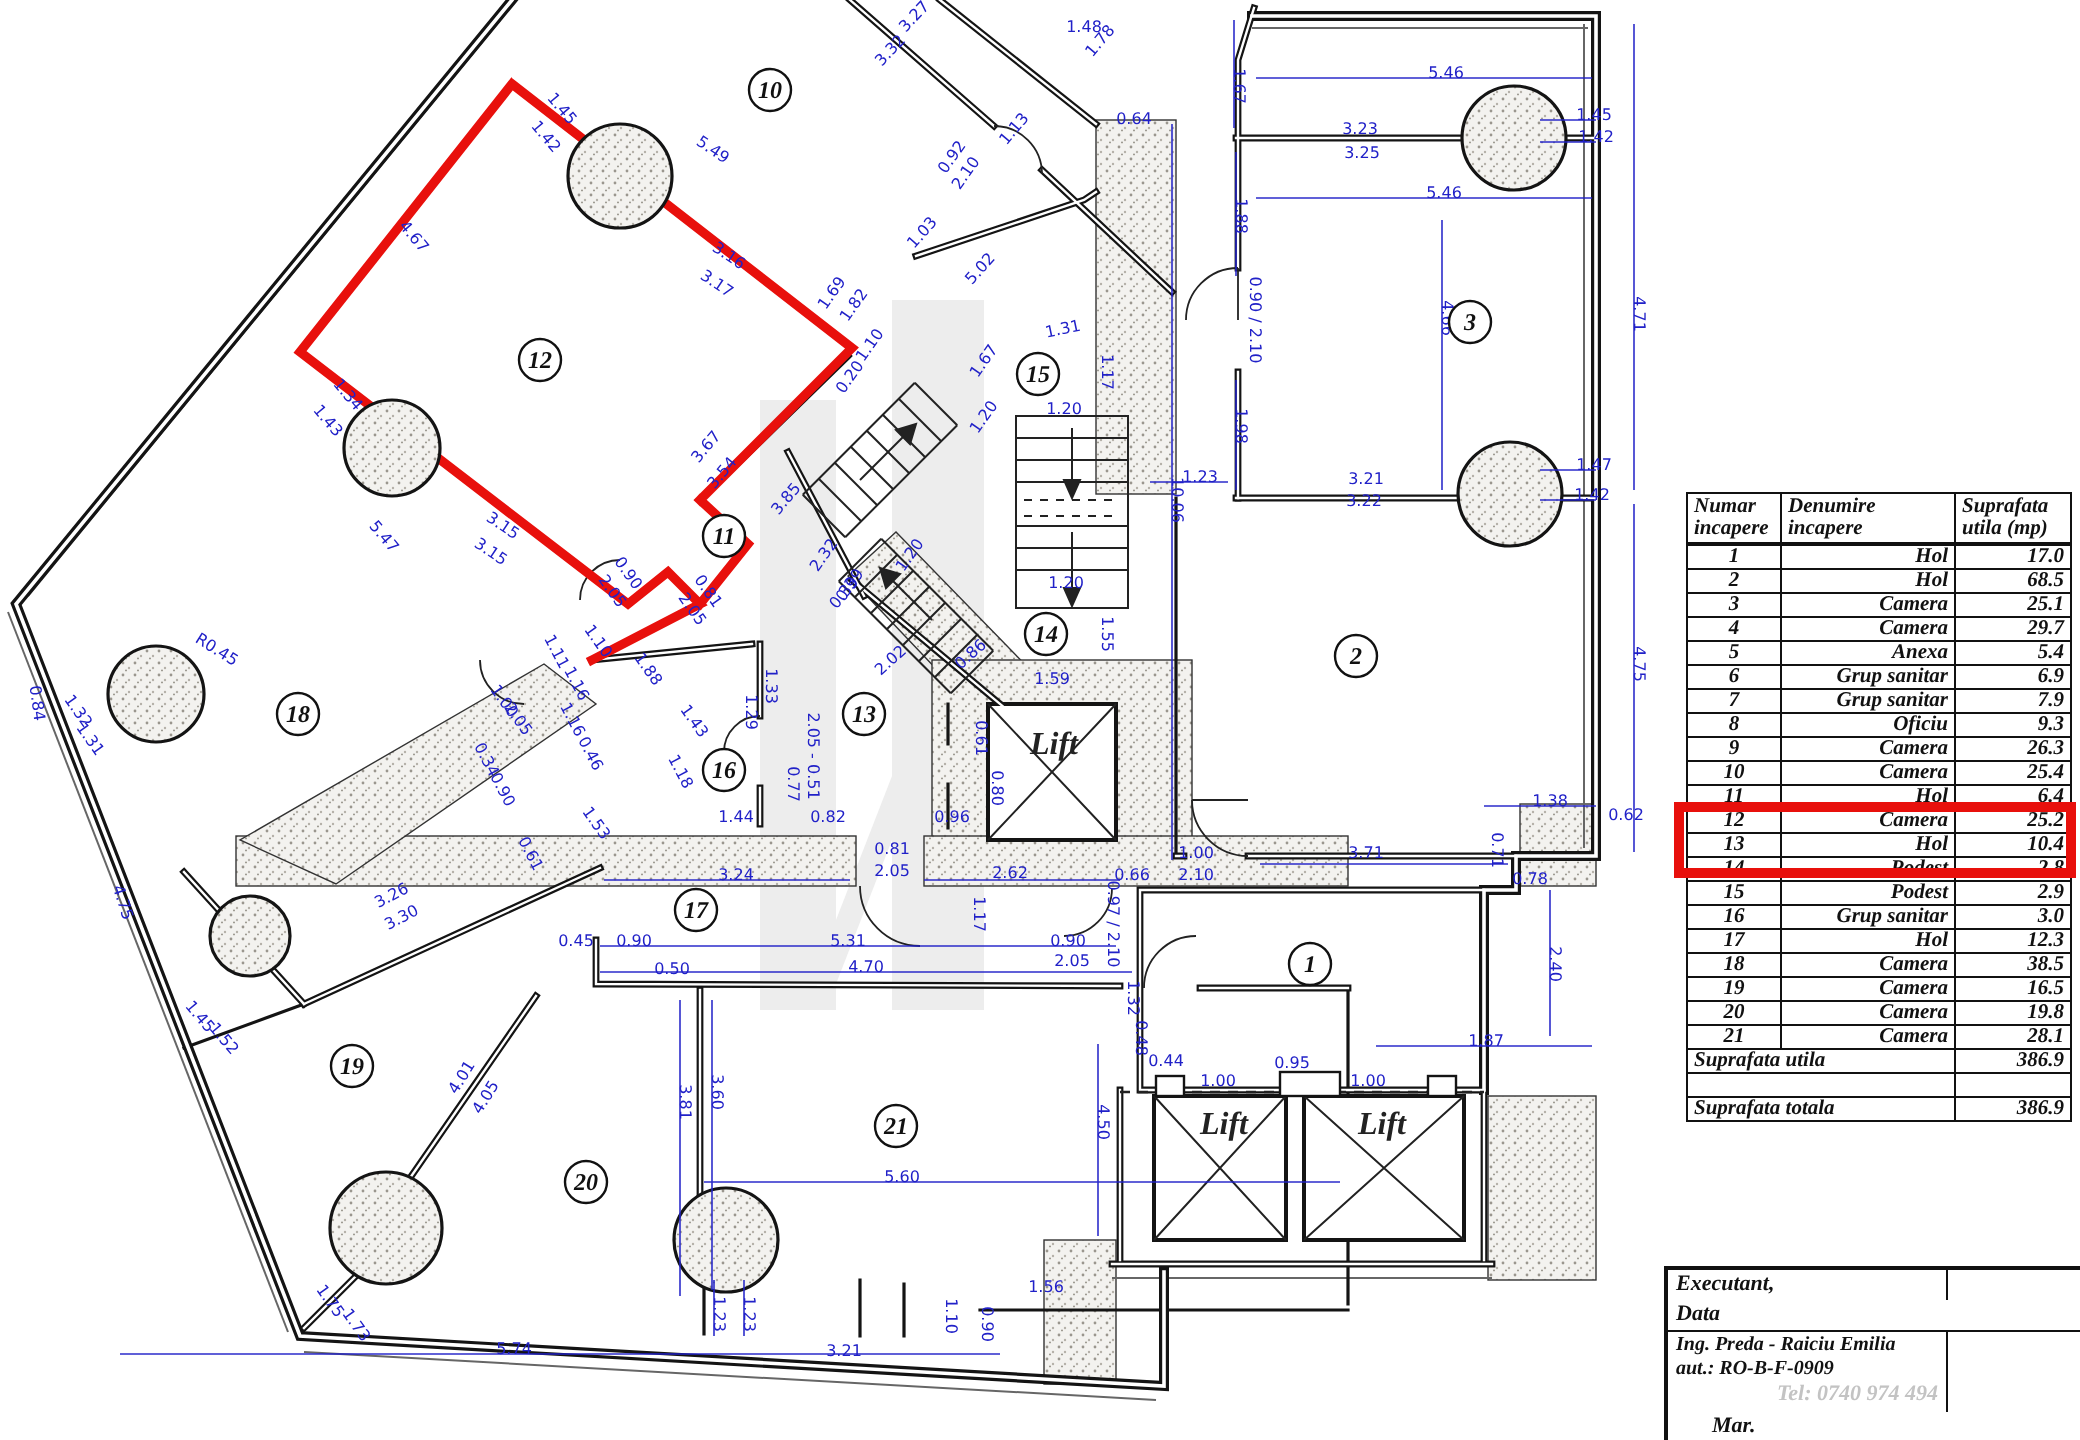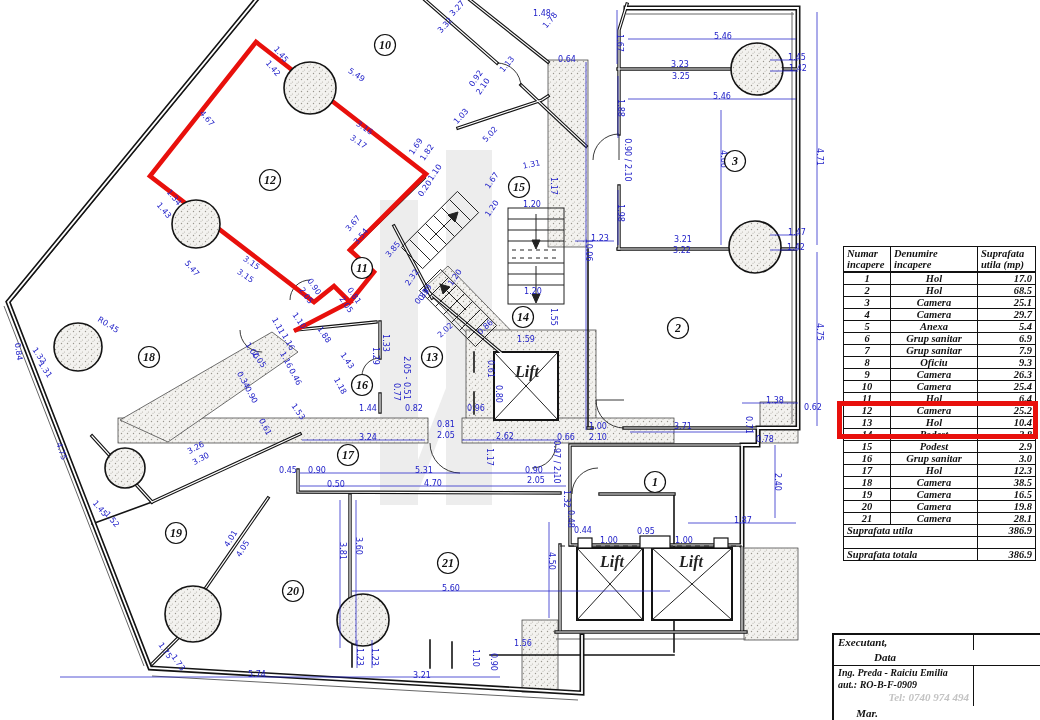--- a/index.html
+++ b/index.html
@@ -5,33 +5,33 @@
   html,body{margin:0;padding:0;}
   body{width:1040px;height:720px;overflow:hidden;background:#fff;position:relative;
        font-family:"Liberation Serif",serif;}
   #plan{position:absolute;left:0;top:0;}
   
   #table-wrap{position:absolute;left:843px;top:246px;width:183px;}
   table.areas{border-collapse:collapse;width:183px;
       font:italic bold 10.5px/1.05 "Liberation Serif",serif;color:#111;table-layout:fixed;}
   table.areas td{border:1.4px solid #111;padding:0 3px;height:11px;overflow:hidden;white-space:nowrap;}
   table.areas .c1{width:40px;text-align:center;}
-  table.areas .c2{width:80px;text-align:center;}
+  table.areas .c2{width:80px;text-align:right;}
   table.areas .c3{width:51px;text-align:right;}
   table.areas td.hd{text-align:left;border-bottom:2.4px solid #111;line-height:1.08;height:24px;font-style:italic;}
   table.areas td.tot{ text-align:left;}
   .hlbox{position:absolute;left:-6px;top:155px;width:191px;height:28px;
          border:5px solid #e8100c;pointer-events:none;}
   
   #title-block{position:absolute;left:832px;top:633px;width:206px;
       border:2px solid #111;font:italic bold 11px/1.2 "Liberation Serif",serif;color:#111;}
   #title-block .row{display:flex;border-bottom:1.5px solid #111;flex-direction:column;}
   #title-block .row:last-child{border-bottom:none;}
   #title-block .lc{width:131px;border-right:1.5px solid #111;padding:1px 4px;}
-  #title-block .rc{width:58px;padding:1px 4px;text-align:right;}
+  #title-block .rc{width:58px;padding:1px 4px;text-align:left;}
   #title-block .name{font-size:10px;}
   #title-block .tel{color:#c3c3c3;text-align:right;}
   #title-block .r2 .rc{display:flex;align-items:center;justify-content:center;}
   
   text.dim{font:8px "DejaVu Sans",sans-serif;fill:#2121c8;text-anchor:middle;}
   text.room{font:italic bold 12px "Liberation Serif",serif;fill:#111;text-anchor:middle;}
   text.lift{font:italic bold 16px "Liberation Serif",serif;fill:#222;text-anchor:middle;}
 </style>
 </head>
 <body>

